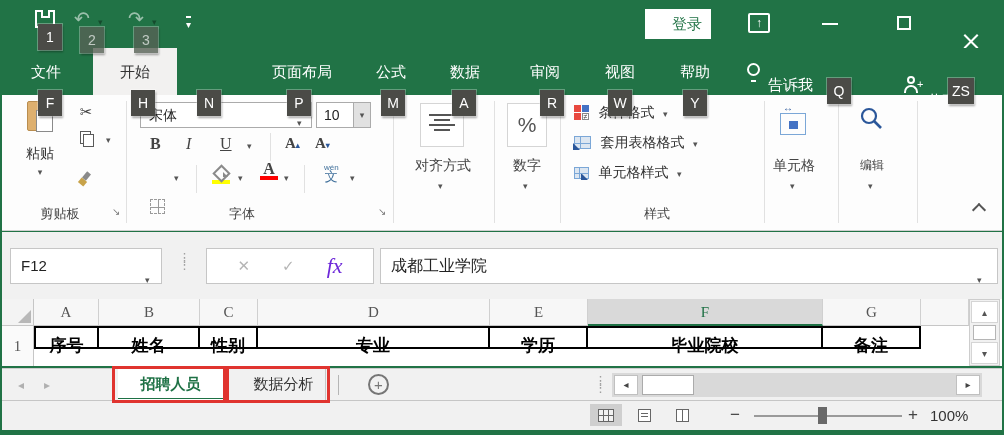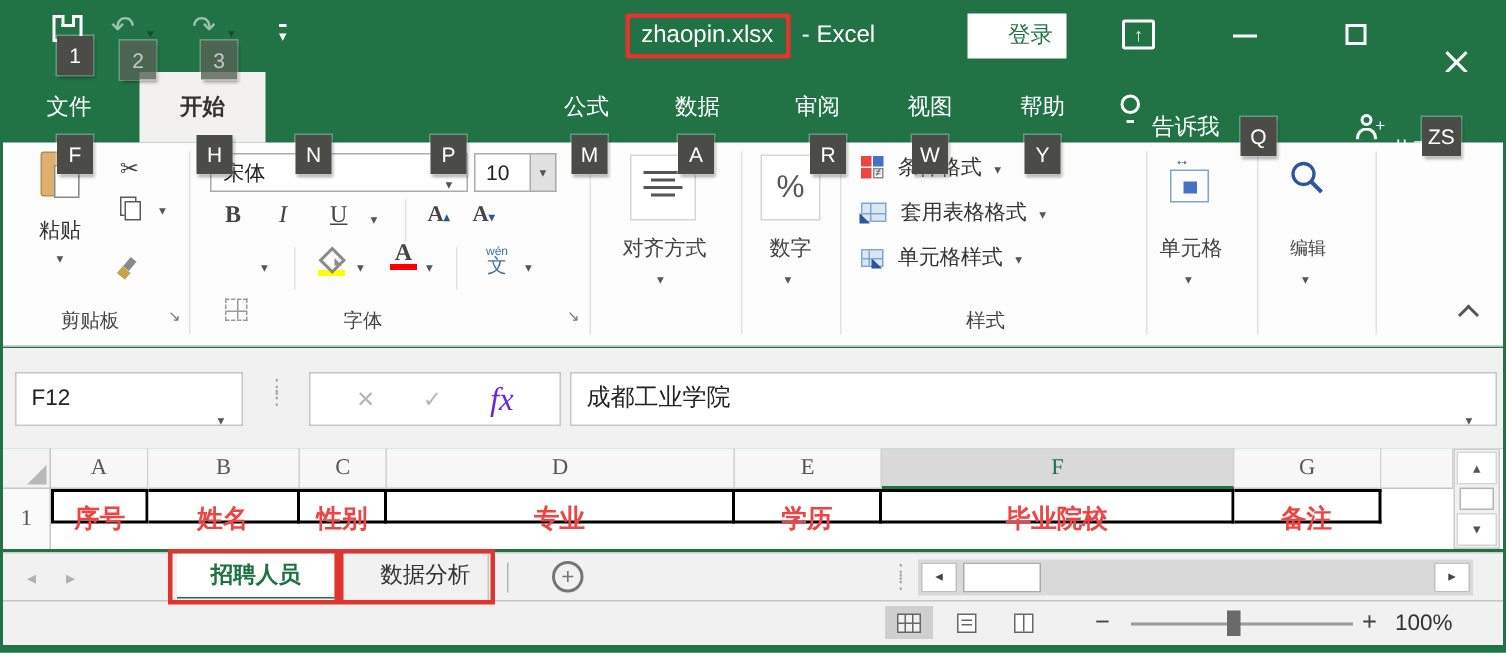--- a/index.html
+++ b/index.html
@@ -22,21 +22,21 @@
   .min-bar { width:16px; height:2px; background:#fff; }
   .max-box { width:14px; height:14px; border:2px solid #fff; }
   .close-x { position:relative; width:16px; height:16px; }
   .close-x::before,.close-x::after { content:""; position:absolute; left:7px; top:-1px; width:2px; height:19px; background:#fff; }
   .close-x::before { transform:rotate(45deg); }
   .close-x::after { transform:rotate(-45deg); }
 
   
   .tabrow { left:0; top:48px; width:1004px; height:47px; background:#217346; }
   .rtab { color:#fff; font-size:15px; text-align:center; line-height:47px; height:47px; }
-  .rtab.sel { background:#f2f1f0; color:#333;font-weight:bold; }
+  .rtab.sel { background:#f2f1f0; color:#333; }
   .bulb-icon { width:13px; height:13px; border:2px solid #fff; border-radius:50%; position:relative; }
   .bulb-icon::after { content:""; position:absolute; left:2px; top:12px; width:5px; height:3px; border-bottom:2px solid #fff; }
   .person-icon { position:relative; width:18px; height:16px; }
   .person-icon .head { position:absolute; left:4px; top:0; width:8px; height:8px; border:2px solid #fff; border-radius:50%; }
   .person-icon .body { position:absolute; left:1px; top:9px; width:14px; height:8px; border:2px solid #fff; border-bottom:none; border-radius:8px 8px 0 0; }
   .person-icon .plus { position:absolute; left:14px; top:2px; color:#fff; font-size:11px; }
 
   
   .keytip { background:#4b4b47; color:#fff; font-size:14px; line-height:24px; min-width:24px; height:26px; text-align:center; padding:1px 4px; box-shadow:0 0 0 1px rgba(255,255,255,.3),1px 2px 2px rgba(0,0,0,.35); z-index:60; }
   .keytip.dim { background:rgba(86,97,85,.8); color:rgba(255,255,255,.65); }
@@ -93,21 +93,21 @@
   .formula-text { font-size:16px; color:#222; line-height:34px; padding-left:10px; font-family:"Liberation Sans",sans-serif; }
 
   
   .hdrrow { left:2px; top:299px; width:1000px; height:27px; background:#fff; }
   .hcell { position:absolute; top:0; height:27px; background:#f7f7f7; border-right:1px solid #d0d0d0; border-bottom:1px solid #c6c6c6; text-align:center; font-family:"Liberation Serif",serif; font-size:15px; color:#555; line-height:26px; }
   .hcell.selcol { background:#d9d9d9; color:#1e7145; border-bottom:2px solid #1e7145; }
   .corner { position:absolute; left:0; top:0; width:32px; height:27px; background:#f3f3f3; border-right:1px solid #c6c6c6; border-bottom:1px solid #c6c6c6; }
   .corner i { position:absolute; right:2px; bottom:2px; width:0; height:0; border-bottom:13px solid #b8b8b8; border-left:13px solid transparent; }
   .datarow { left:2px; top:326px; width:1000px; height:40px; background:#fff; }
   .rowhdr { position:absolute; left:0; top:0; width:32px; height:40px; background:#fafafa; border-right:1px solid #c6c6c6; text-align:center; font-family:"Liberation Serif",serif; font-size:15px; color:#555; line-height:40px; }
-  .dcell { position:absolute; top:0; height:23px; border-top:2px solid #000; border-bottom:2px solid #000; border-right:2px solid #000; text-align:center; font-family:"Liberation Serif",serif; font-weight:bold; font-size:17px; color:#ef4444; line-height:36px; background:#fff; }
+  .dcell { position:absolute; top:0; height:23px; border-top:2px solid #000; border-bottom:2px solid #000; border-right:2px solid #000; text-align:center; font-family:"Liberation Serif",serif; font-weight:bold; font-size:17px; color:#000000; line-height:36px; background:#fff; }
   .vscroll { left:969px; top:299px; width:31px; height:67px; background:#f1f1f1; border:1px solid #cdcdcd; }
   .sbtn { background:#fff; border:1px solid #d5d5d5; color:#555; text-align:center; font-size:10px; }
 
   
   .tabbar { left:2px; top:368px; width:1000px; height:32px; background:#f1f1f1; border-top:1px solid #cdcdcd; }
   .navarr { color:#b0b0b0; font-size:12px; line-height:32px; }
   .sheettab { height:32px; text-align:center; font-size:15px; line-height:30px; }
   .sheettab.active { background:#fff; color:#1e7145; font-weight:bold; border-bottom:3px double #1e7145; border-right:1px solid #cdcdcd; }
   .sheettab.inactive { color:#333; border-right:1px solid #c6c6c6; }
   .addsheet { width:21px; height:21px; border:2px solid #767676; border-radius:50%; color:#767676; font-size:15px; line-height:17px; text-align:center; }
@@ -140,37 +140,32 @@
   <div class="abs titlebar">
     <div class="abs save-icon" style="left:35px;top:10px;">
         <span></span>
       </div>
     <div class="abs qat-icon" style="left:74px;top:9px;">↶</div>
     <div class="abs" style="left:98px;top:17px;color:rgba(0,0,0,.35);font-size:9px;">▾</div>
     <div class="abs qat-icon" style="left:128px;top:9px;">↷</div>
     <div class="abs" style="left:152px;top:17px;color:rgba(0,0,0,.35);font-size:9px;">▾</div>
     <div class="abs qat-drop" style="left:186px;top:16px;">▾</div>
 
-    <div class="abs flexc" style="left:300px;top:6px;width:400px;height:36px;">
-      <span class="red-box filename-box title-text">
-        <span>zhaopin.xlsx</span>
-      </span>
-      <span class="title-text" style="margin-left:8px;">- Excel</span>
-    </div>
 
     <div class="abs login-btn" style="left:645px;top:9px;width:66px;height:30px;">登录</div>
     <div class="abs ribbon-display-icon" style="left:748px;top:13px;">↑</div>
     <div class="abs min-bar" style="left:822px;top:23px;"></div>
     <div class="abs max-box" style="left:897px;top:16px;"></div>
     <div class="abs close-x" style="left:963px;top:15px;"></div>
   </div>
 
   <div class="abs tabrow">
     <div class="abs rtab" style="left:18px;width:56px;">文件</div>
     <div class="abs rtab sel" style="left:93px;width:84px;">开始</div>
+    <div class="abs rtab" style="left:256px;width:92px;">页面布局</div>
     <div class="abs rtab" style="left:362px;width:58px;">公式</div>
     <div class="abs rtab" style="left:436px;width:58px;">数据</div>
     <div class="abs rtab" style="left:516px;width:58px;">审阅</div>
     <div class="abs rtab" style="left:591px;width:58px;">视图</div>
     <div class="abs rtab" style="left:666px;width:58px;">帮助</div>
     <div class="abs bulb-icon" style="left:747px;top:15px;"></div>
     <div class="abs rtab" style="left:768px;width:84px;text-align:left;">告诉我</div>
     <div class="abs person-icon" style="left:903px;top:15px;">
       <span class="head"></span>
         <span class="body"></span>

